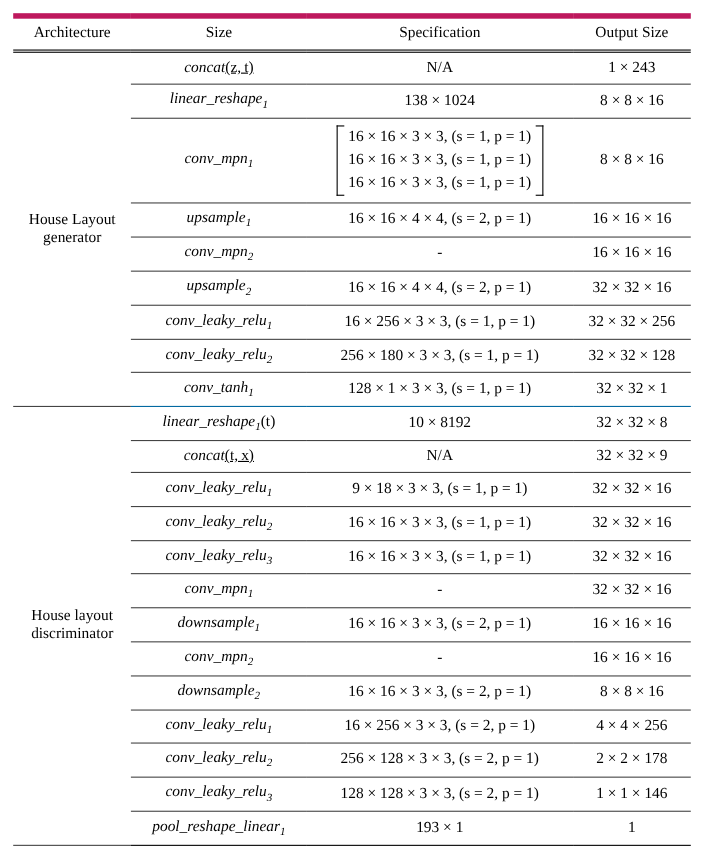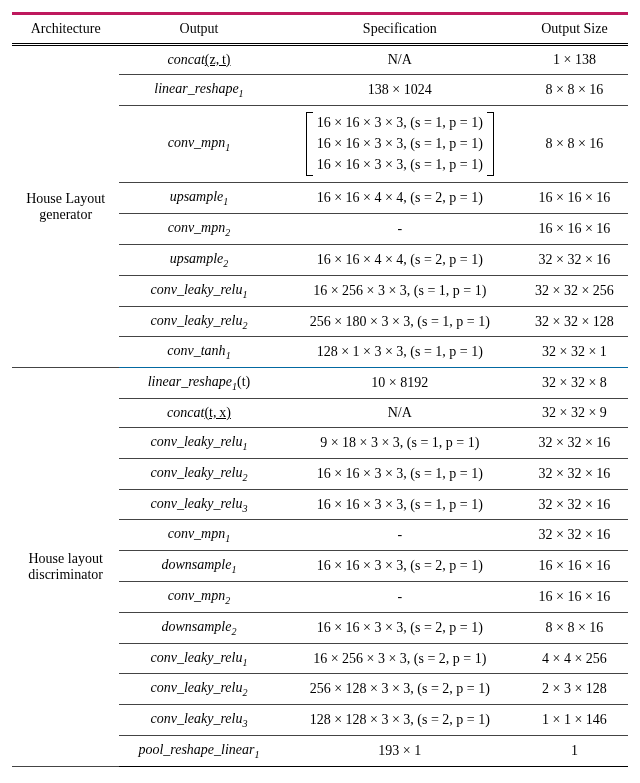--- a/index.html
+++ b/index.html
@@ -16,21 +16,21 @@
     border-collapse: collapse;
     width: 100%;
   }
   th {
     font-weight: normal;
     padding: 6px 4px;
     text-align: center;
     border-bottom: 1px solid #000;
   }
   thead tr {
-    border-top: 3px solid #be185d;
+    border-top: 5px solid #be185d;
   }
   thead {
     border-bottom: 3px double #000;
   }
   td {
     padding: 6px 4px;
     text-align: center;
     vertical-align: middle;
     border-bottom: 0.5px solid #444;
   }
@@ -67,31 +67,31 @@
 
   .sub { font-size: 0.72em; vertical-align: sub; font-style: italic; }
 </style>
 </head>
 <body>
 
 <table>
   <thead>
     <tr>
       <th>Architecture</th>
-      <th>Output</th>
+      <th>Size</th>
       <th>Specification</th>
       <th>Output Size</th>
     </tr>
   </thead>
   <tbody id="tbody">
       <tr>
         <td class="archcell" rowspan="9">House Layout<br>generator</td>
         <td class="layer"><span>concat</span><span style="font-style: normal; text-decoration: underline;">(z, t)</span></td>
         <td class="spec">N/A</td>
-        <td class="out">1 × 138</td>
+        <td class="out">1 × 243</td>
       </tr>
       <tr>
         <td class="layer"><span>linear_reshape</span><span class="sub">1</span></td>
         <td class="spec">138 × 1024</td>
         <td class="out">8 × 8 × 16</td>
       </tr>
       <tr>
         <td class="layer"><span>conv_mpn</span><span class="sub">1</span></td>
         <td class="spec"><span class="bracket">
             <span class="lbr"></span>
@@ -181,21 +181,21 @@
         <td class="out">8 × 8 × 16</td>
       </tr>
       <tr>
         <td class="layer"><span>conv_leaky_relu</span><span class="sub">1</span></td>
         <td class="spec">16 × 256 × 3 × 3, (s = 2, p = 1)</td>
         <td class="out">4 × 4 × 256</td>
       </tr>
       <tr>
         <td class="layer"><span>conv_leaky_relu</span><span class="sub">2</span></td>
         <td class="spec">256 × 128 × 3 × 3, (s = 2, p = 1)</td>
-        <td class="out">2 × 3 × 128</td>
+        <td class="out">2 × 2 × 178</td>
       </tr>
       <tr>
         <td class="layer"><span>conv_leaky_relu</span><span class="sub">3</span></td>
         <td class="spec">128 × 128 × 3 × 3, (s = 2, p = 1)</td>
         <td class="out">1 × 1 × 146</td>
       </tr>
       <tr class="lastsec">
         <td class="layer"><span>pool_reshape_linear</span><span class="sub">1</span></td>
         <td class="spec">193 × 1</td>
         <td class="out">1</td>

